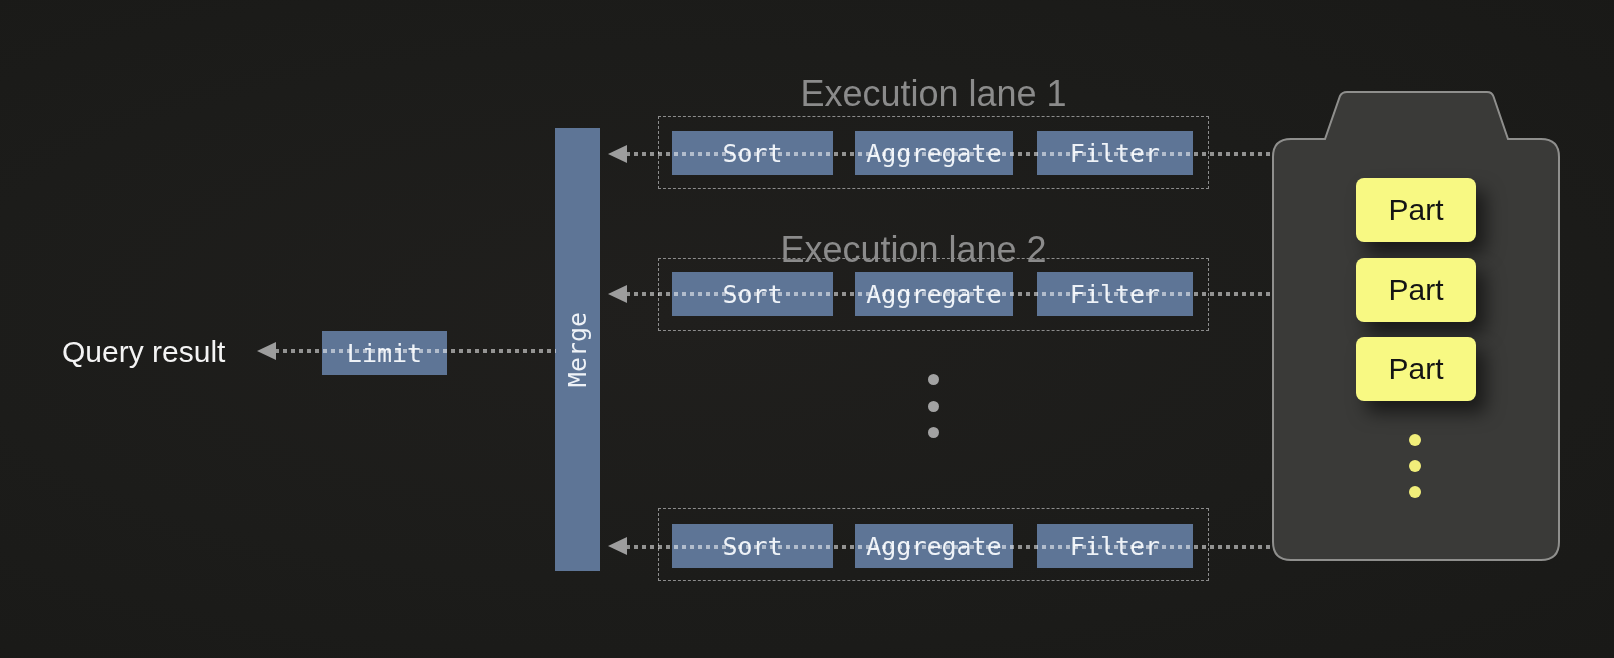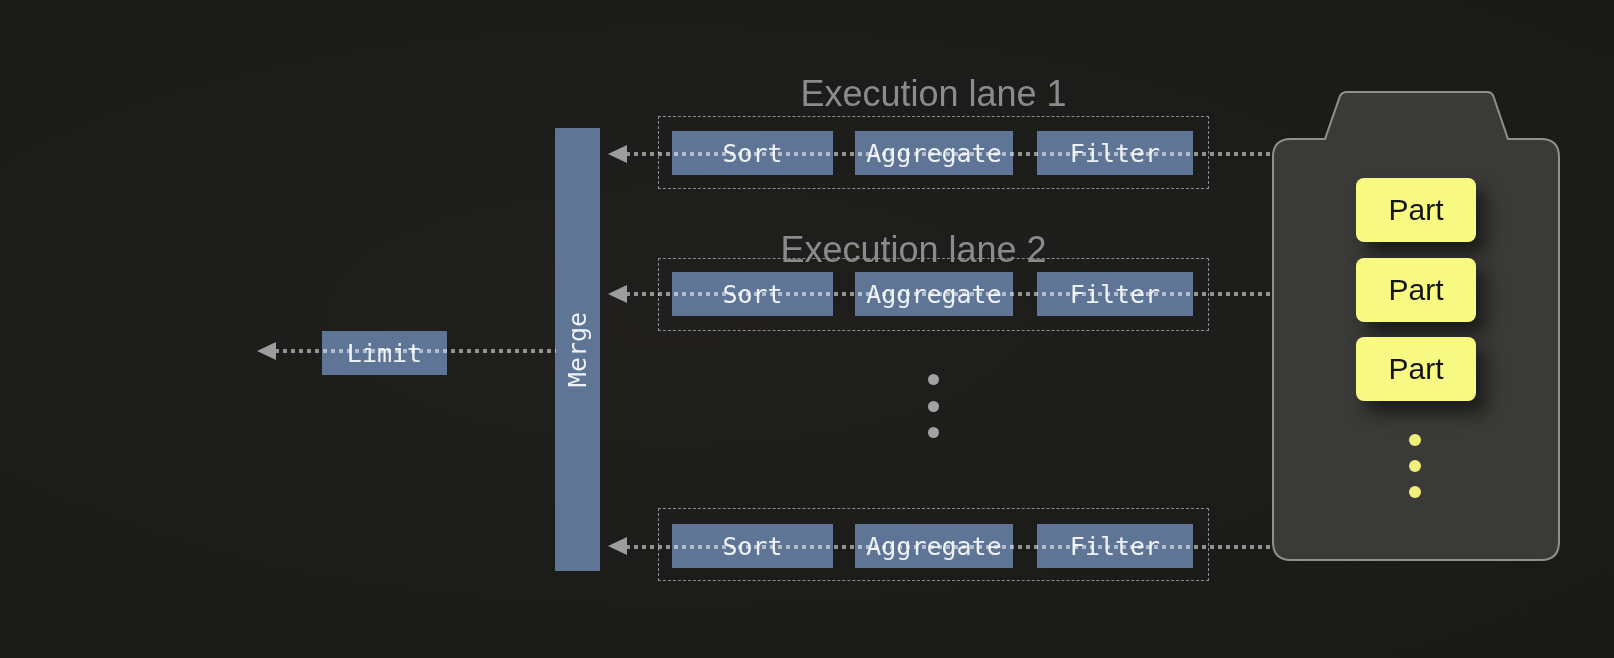--- a/index.html
+++ b/index.html
@@ -81,20 +81,21 @@
          L 1541 139
          Q 1559 139 1559 157
          L 1559 542
          Q 1559 560 1541 560
          L 1291 560
          Q 1273 560 1273 542
          L 1273 157
          Q 1273 139 1291 139 Z" fill="#3a3a38" stroke="#8f8f8d" stroke-width="2"></path>
   </svg>
 
+  <div class="abs big-label" style="left:62px; top:335px;">Query result</div>
 
   <div class="abs arrow-left" style="left:257px; top:342px;"></div>
   <div class="abs dotline" style="left:275px; top:349px; width:281px;"></div>
   <div class="abs opbox mono" style="left:322px; top:331px; width:125px;">
     <span>Limit</span>
   </div>
 
   <div class="abs merge-bar">
     <span class="mono">Merge</span>
   </div>

